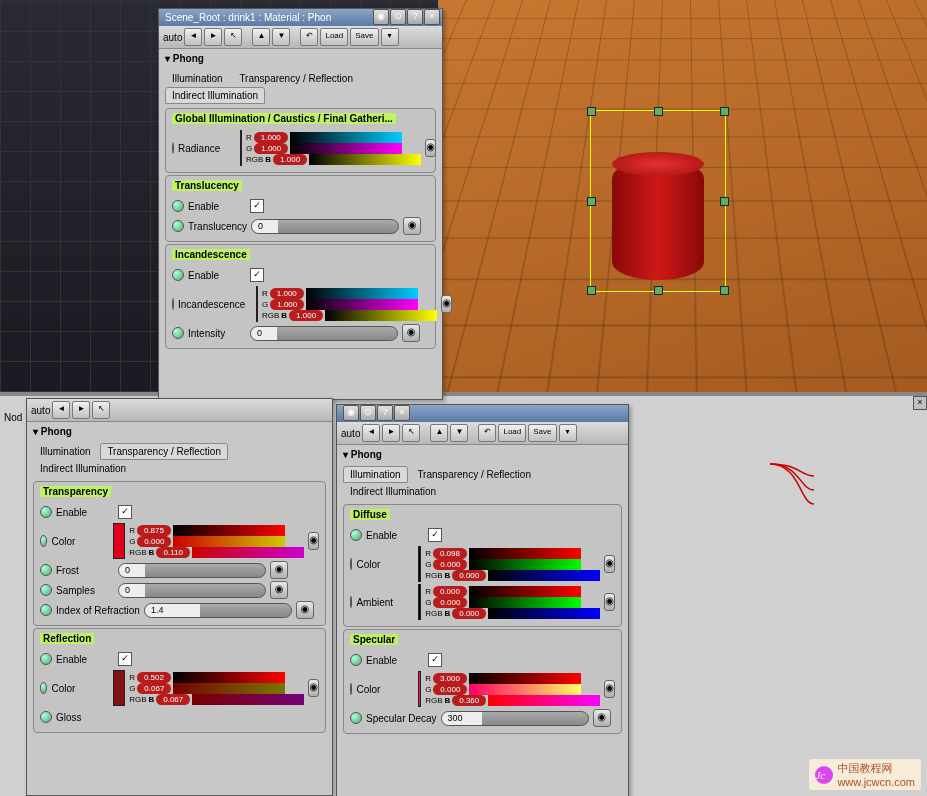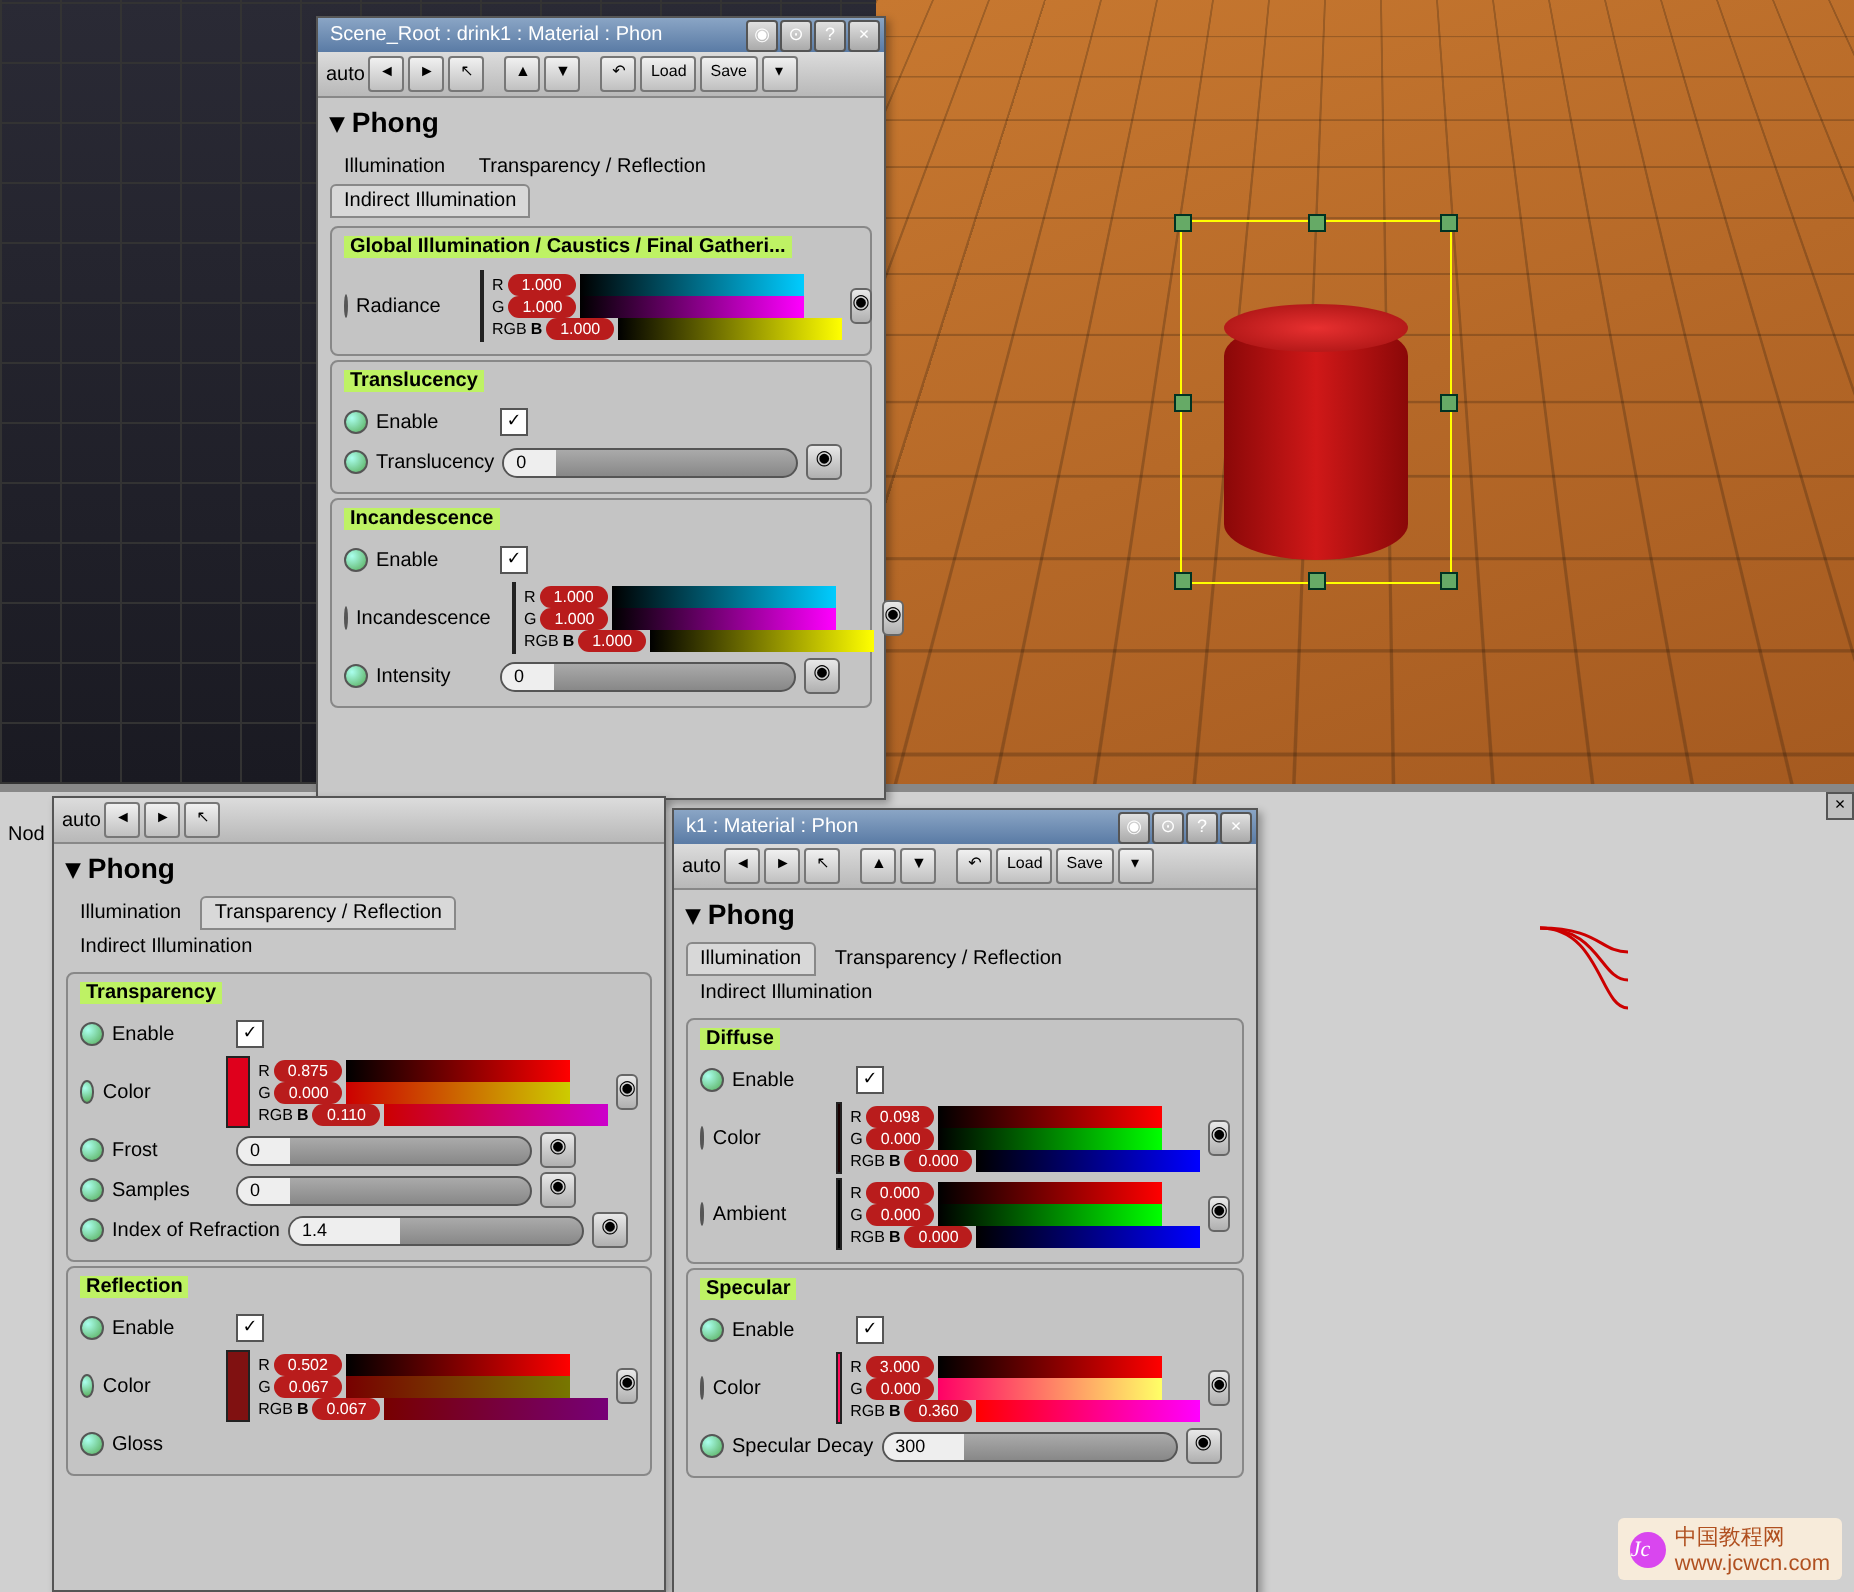--- a/index.html
+++ b/index.html
@@ -1,25 +1,25 @@
 <!DOCTYPE html>
 <html><head>
 <meta charset="utf-8">
 <style>
 body{margin:0;font-family:Tahoma,Arial,sans-serif;font-size:10px;background:#888;overflow:hidden;width:927px;height:796px;position:relative}
 .panel{position:absolute;background:#c8c8c8;border:1px solid #555;box-shadow:2px 2px 4px rgba(0,0,0,0.3)}
-.titlebar{height:17px;background:linear-gradient(#8aa5c5,#5a7ba5);color:#fff;font-size:10px;line-height:17px;padding:0 2px 0 6px;display:flex;align-items:flex-end;white-space:nowrap;overflow:hidden}
+.titlebar{height:17px;background:linear-gradient(#8aa5c5,#5a7ba5);color:#fff;font-size:10px;line-height:17px;padding:0 2px 0 6px;display:flex;align-items:flex-start;white-space:nowrap;overflow:hidden}
 .ttext{flex:1;overflow:hidden}
 .tbtns{display:flex;gap:1px}
 .tbtn{width:14px;height:14px;background:linear-gradient(#e0e0e0,#aaa);border:1px solid #555;border-radius:2px;font-size:9px;line-height:12px;text-align:center;cursor:pointer}
 .toolbar{height:22px;background:linear-gradient(#dcdcdc,#b8b8b8);border-bottom:1px solid #888;display:flex;align-items:center;padding:0 4px;gap:2px}
 .toolbar span{font-size:10px}
 .navbtn{width:16px;height:16px;background:linear-gradient(#f0f0f0,#c0c0c0);border:1px solid #777;border-radius:2px;font-size:8px;line-height:14px;text-align:center;cursor:pointer}
 .tbsep{width:6px}
-.heading{font-weight:bold;font-size:14px;padding:4px 6px}
+.heading{font-weight:bold;font-size:10px;padding:4px 6px}
 .tabs{padding:2px 6px}
 .tab{display:inline-block;padding:2px 6px;font-size:10px;cursor:pointer;border:1px solid transparent;border-radius:3px 3px 0 0}
 .tab.active{background:#d8d8d8;border-color:#888}
 .group{margin:2px 6px;border:1px solid #888;border-radius:4px;padding:4px 6px;background:#c4c4c4}
 .group .glabel{font-weight:bold;font-size:10px;margin:-10px 0 4px 0;display:inline-block;background:#bef264;padding:0 3px}
 .row{display:flex;align-items:center;gap:4px;margin:2px 0;min-height:18px}
 .dot{width:10px;height:10px;border:1px solid #555;border-radius:50%;background:radial-gradient(circle at 30% 30%,#afe,#5a5)}
 .rowlabel{font-size:10px;min-width:58px}
 .swatch{width:18px;height:34px;border:1px solid #222;background:#fff}
 .rgbstack{font-size:8px;line-height:11px}
@@ -292,21 +292,20 @@
     </div>
     <div class="row">
         <div class="dot"></div>
         <span class="rowlabel">Gloss</span>
       </div>
   </div>
 </div>
 
 <div class="panel" style="left:336px;top:404px;width:291px;height:392px">
   <div class="titlebar">
-    <span class="ttext">k1 : Material : Phon</span>
     <div class="tbtns">
       <div class="tbtn">◉</div>
       <div class="tbtn">⊙</div>
       <div class="tbtn">?</div>
       <div class="tbtn">×</div>
     </div>
   </div>
   <div class="toolbar">
     <span>auto</span>
     <div class="navbtn">◄</div>

